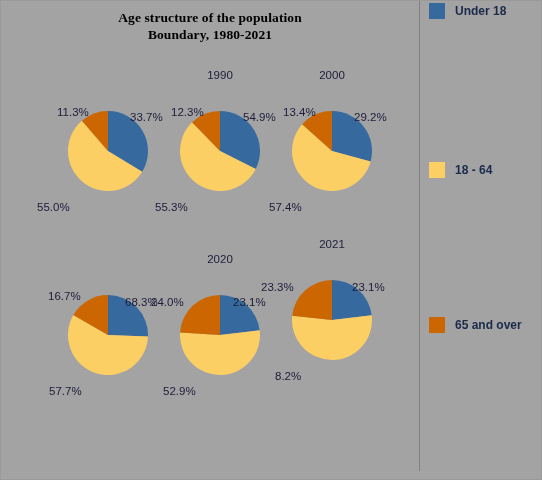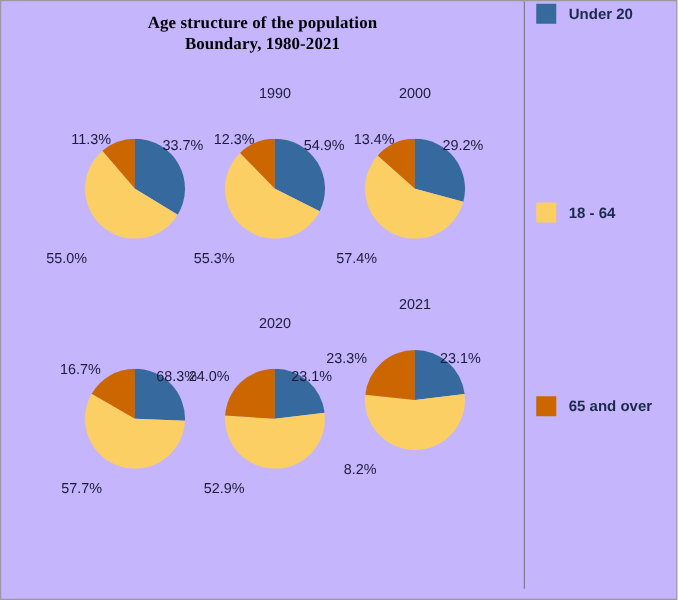--- a/index.html
+++ b/index.html
@@ -4,21 +4,21 @@
 <style>
   html, body {
     margin: 0;
     padding: 0;
     background: #ffffff;
   }
   #root {
     position: relative;
     width: 542px;
     height: 480px;
-    background: #c4b5fd;
+    background: #a3a3a3;
     border: 1px solid #9a9a9a;
     box-sizing: border-box;
     overflow: hidden;
     font-family: "Liberation Sans", sans-serif;
   }
   
   #chart-title {
     position: absolute;
     left: 0;
     top: 8px;
@@ -190,21 +190,21 @@
         <div class="slice-label" style="left: 8px; top: 132px;">8.2%</div>
         <div class="slice-label" style="left: -6px; top: 43px;">23.3%</div>
       </div>
     </div>
 
   <div id="legend-separator"></div>
 
   <div id="legend">
       <div class="legend-item" style="top: 2px;">
         <span class="legend-swatch" style="background: rgb(54, 105, 158);"></span>
-        <span class="legend-label">Under 20</span>
+        <span class="legend-label">Under 18</span>
       </div>
       <div class="legend-item" style="top: 161px;">
         <span class="legend-swatch" style="background: rgb(252, 207, 100);"></span>
         <span class="legend-label">18 - 64</span>
       </div>
       <div class="legend-item" style="top: 316px;">
         <span class="legend-swatch" style="background: rgb(204, 102, 0);"></span>
         <span class="legend-label">65 and over</span>
       </div>
     </div>

